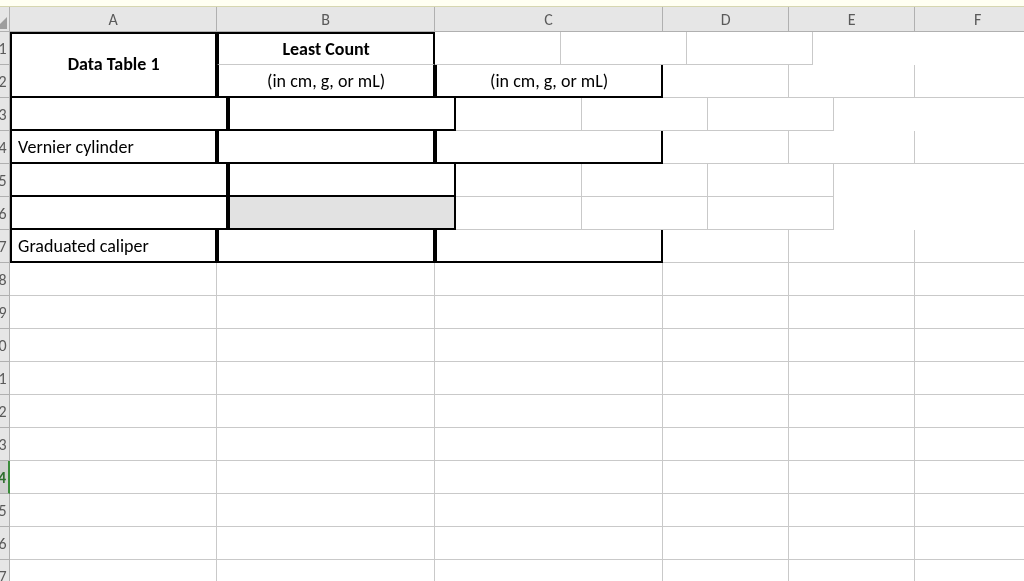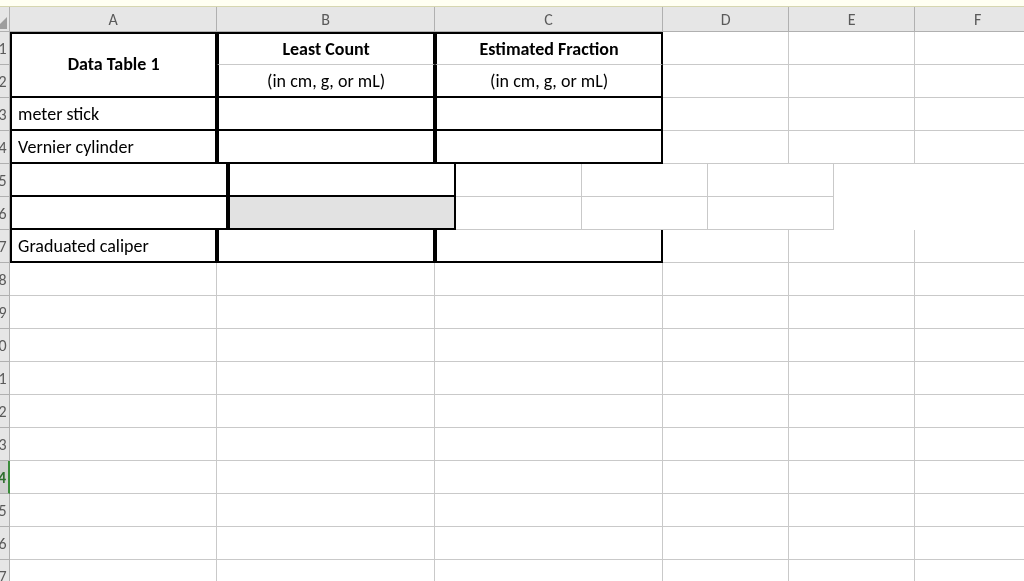--- a/index.html
+++ b/index.html
@@ -148,23 +148,20 @@
         </div>
     </div>
 
     <div class="rows">
 
       <div class="row">
         <div class="cell A center bold bt bl br b-none-bottom" style="border-bottom:1px solid transparent;"></div>
         <div class="cell B center bold bt bl br">
             <span>Least Count</span>
           </div>
-        <div class="cell C center bold bt bl br">
-            <span>Estimated Fraction</span>
-          </div>
         <div class="cell n"></div>
         <div class="cell n"></div>
         <div class="cell n"></div>
       </div>
 
       <div class="row">
         <div class="cell A center bold bl br bb b-none-top">
             <span style="position: relative; top: -17px;">Data Table 1</span>
           </div>
         <div class="cell B center bl br bb">
@@ -172,23 +169,20 @@
           </div>
         <div class="cell C center bl br bb">
             <span>(in cm, g, or mL)</span>
           </div>
         <div class="cell n"></div>
         <div class="cell n"></div>
         <div class="cell n"></div>
       </div>
 
       <div class="row">
-        <div class="cell A bl br bb">
-            <span>meter stick</span>
-          </div>
         <div class="cell B bl br bb">
             <span></span>
           </div>
         <div class="cell C bl br bb">
             <span></span>
           </div>
         <div class="cell n"></div>
         <div class="cell n"></div>
         <div class="cell n"></div>
       </div>

